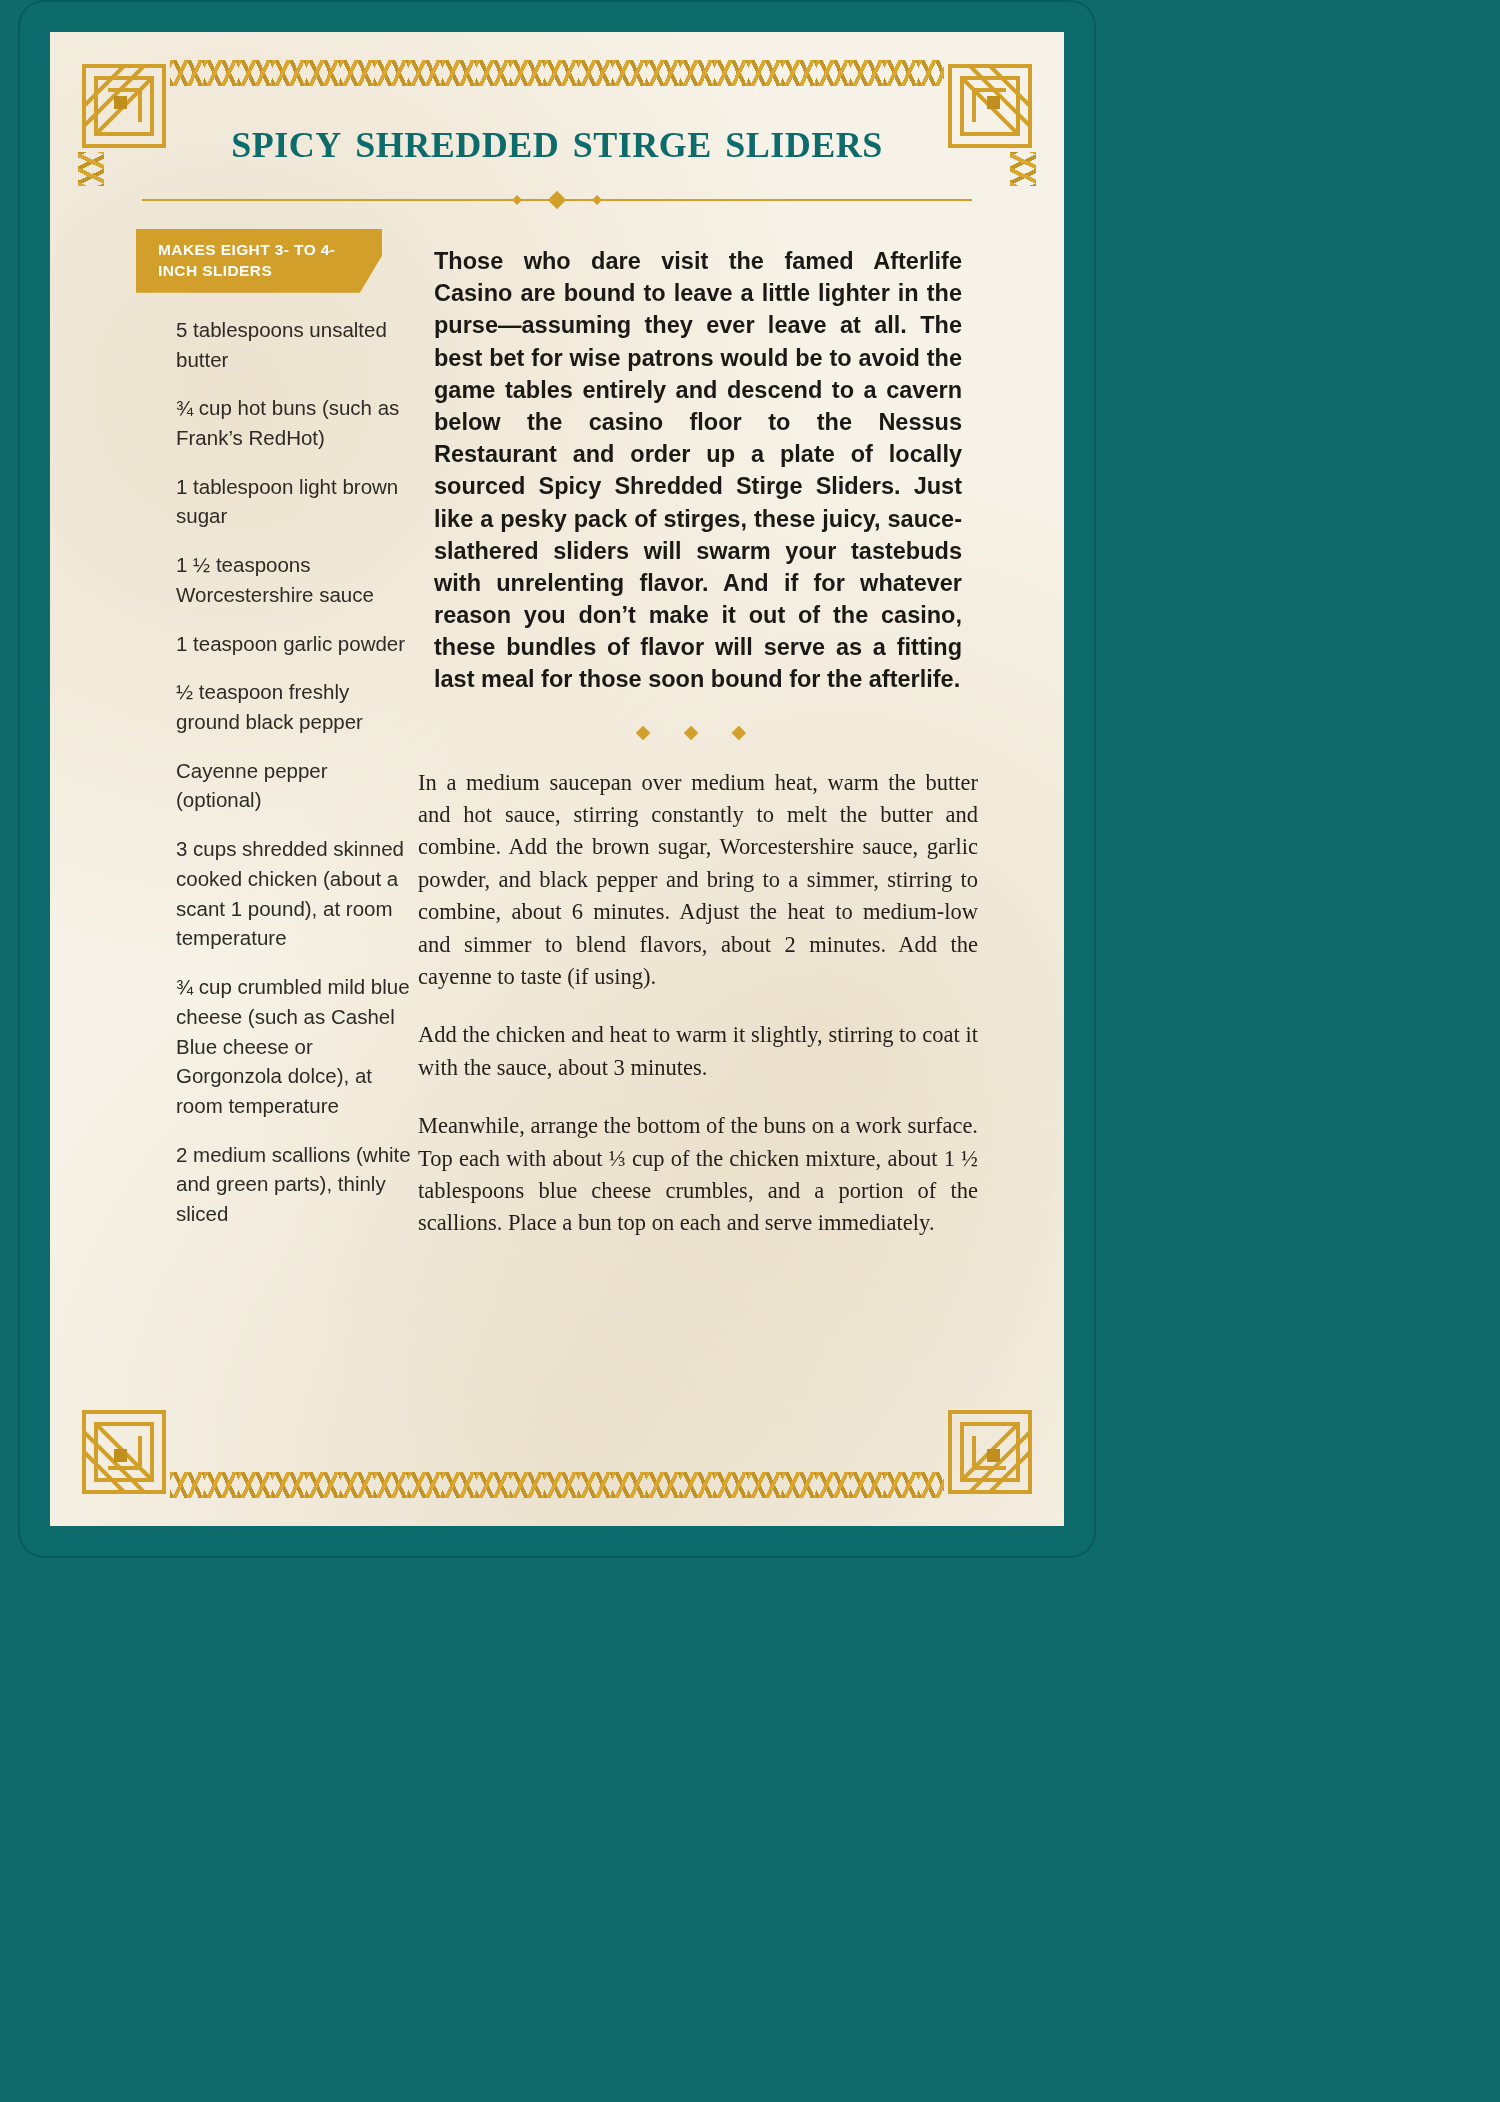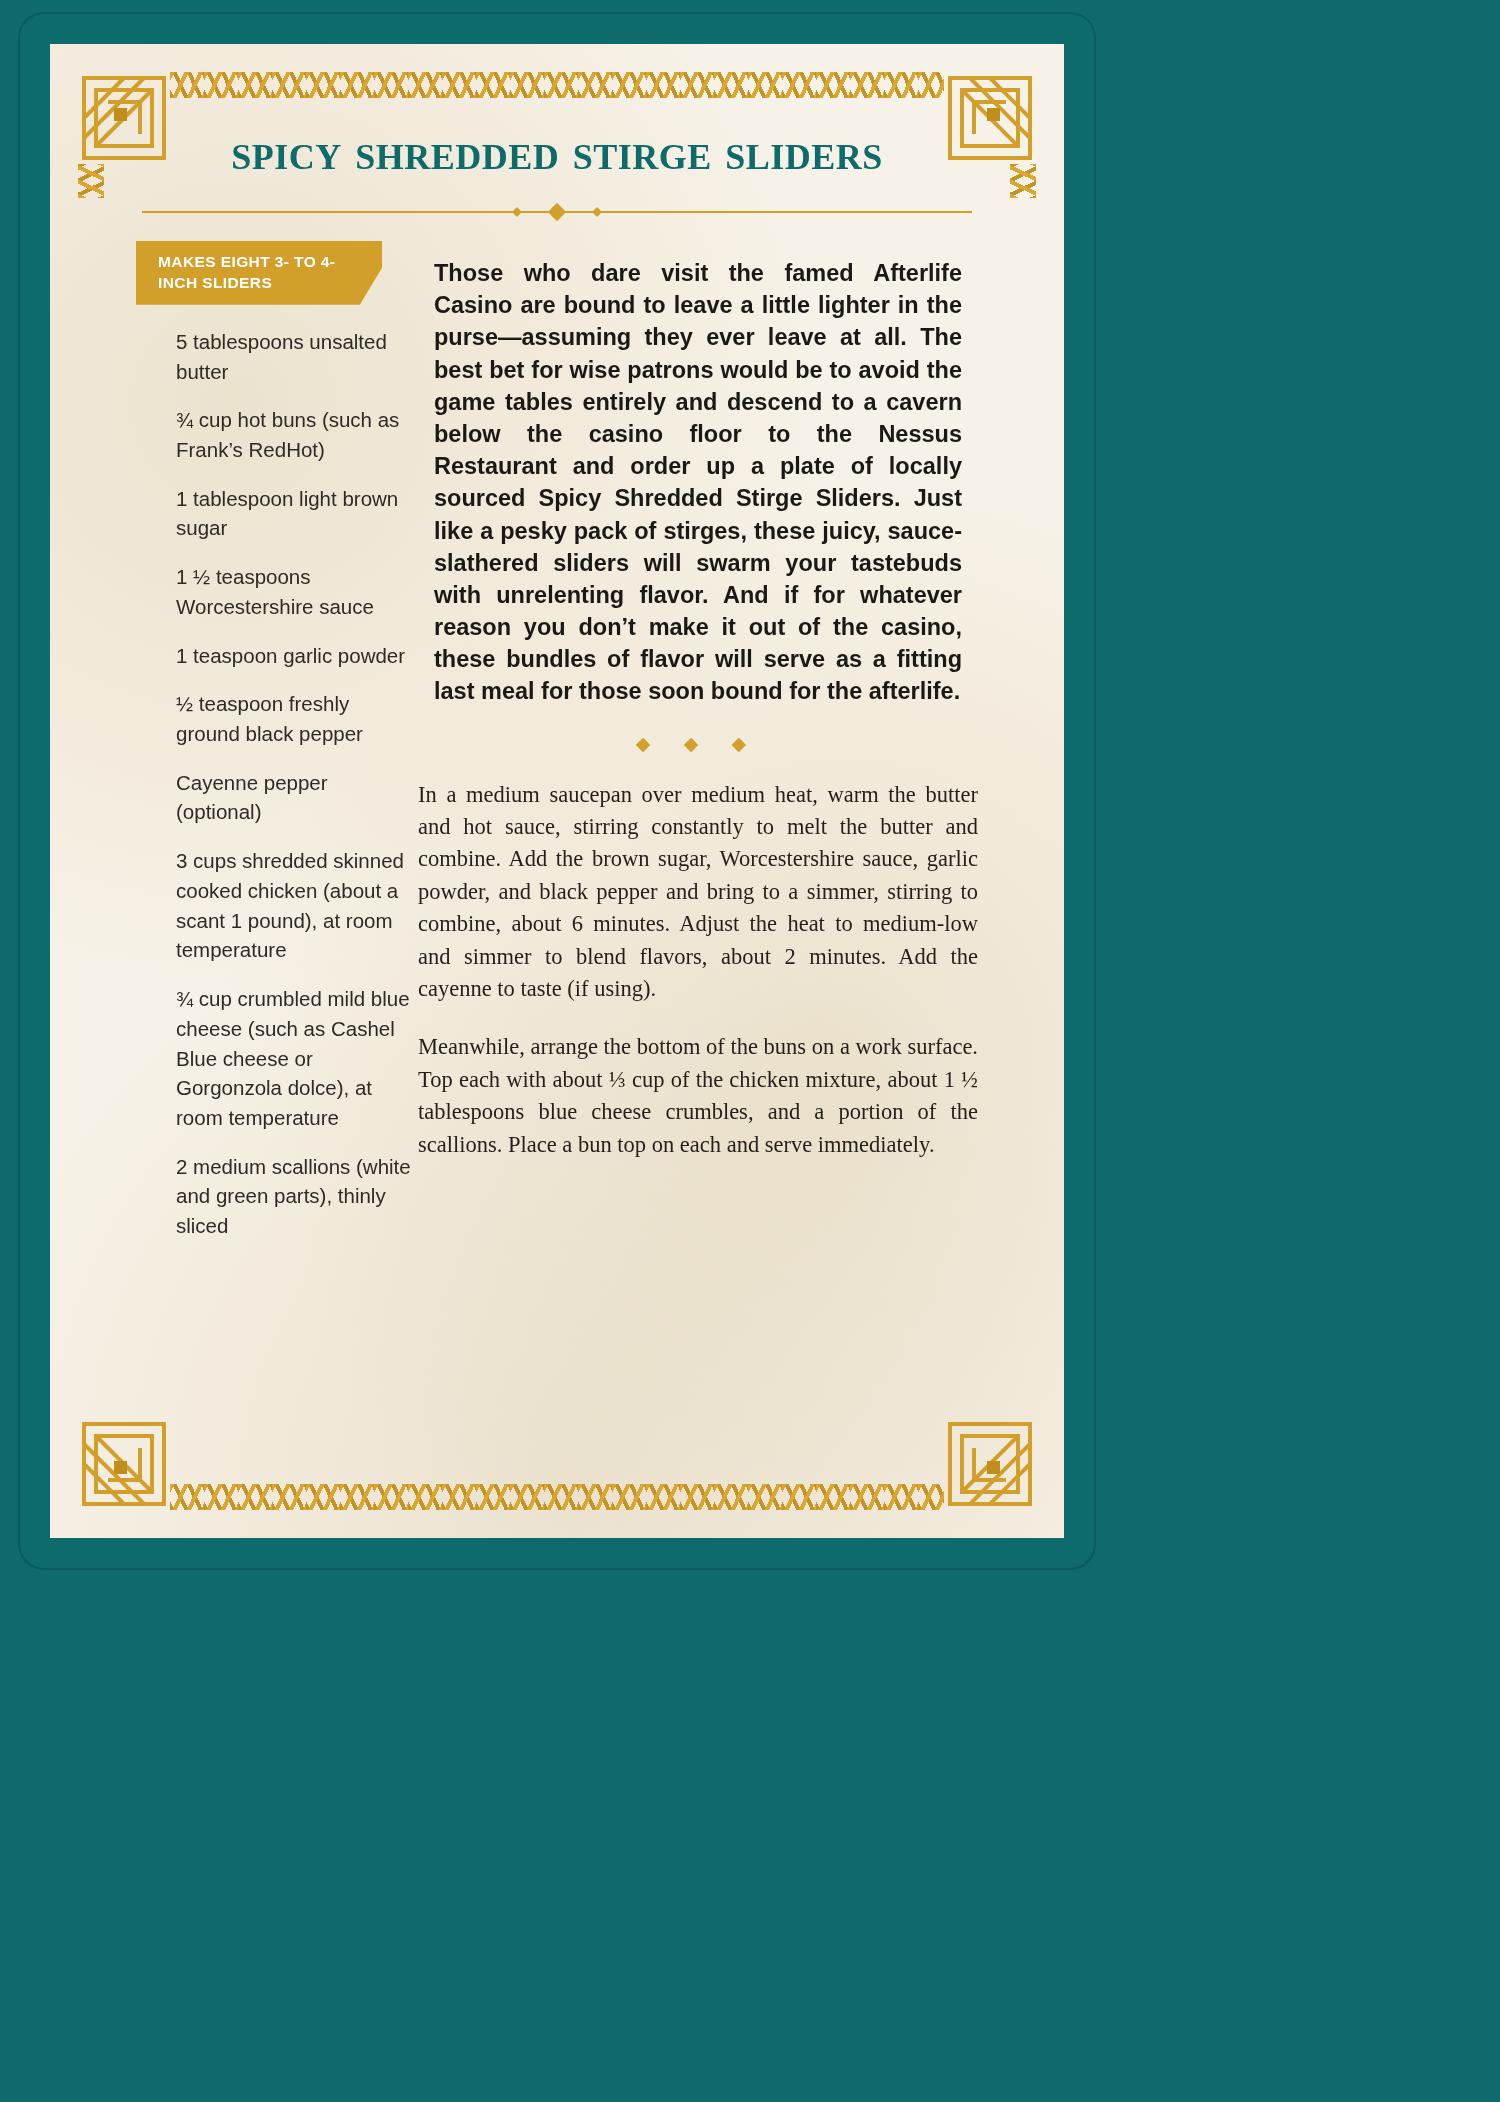--- a/index.html
+++ b/index.html
@@ -11,21 +11,21 @@
     width: 1500px;
     height: 2102px;
     font-family: "Liberation Sans", sans-serif;
     overflow: hidden;
   }
 
   
   .card-outer {
     position: absolute;
     left: 18px;
-    top: 12px;
+    top: 0;
     width: 1078px;
     height: 1558px;
     background: #0d6b6b;
     border-radius: 26px;
     box-shadow: 0 0 0 2px #0a5c5c inset;
   }
   .card-inner {
     position: absolute;
     left: 32px;
     top: 32px;
@@ -269,20 +269,21 @@
           </ul>
         </div>
 
         <div class="col-right">
           <p class="intro">Those who dare visit the famed Afterlife Casino are bound to leave a little lighter in the purse—assuming they ever leave at all. The best bet for wise patrons would be to avoid the game tables entirely and descend to a cavern below the casino floor to the Nessus Restaurant and order up a plate of locally sourced Spicy Shredded Stirge Sliders. Just like a pesky pack of stirges, these juicy, sauce-slathered sliders will swarm your tastebuds with unrelenting flavor. And if for whatever reason you don’t make it out of the casino, these bundles of flavor will serve as a fitting last meal for those soon bound for the afterlife.</p>
 
           <div class="dots">◆ ◆ ◆</div>
 
           <div class="steps">
             <p>In a medium saucepan over medium heat, warm the butter and hot sauce, stirring constantly to melt the butter and combine. Add the brown sugar, Worcestershire sauce, garlic powder, and black pepper and bring to a simmer, stirring to combine, about 6 minutes. Adjust the heat to medium-low and simmer to blend flavors, about 2 minutes. Add the cayenne to taste (if using).</p>
+            <p>Add the chicken and heat to warm it slightly, stirring to coat it with the sauce, about 3 minutes.</p>
             <p>Meanwhile, arrange the bottom of the buns on a work surface. Top each with about ⅓ cup of the chicken mixture, about 1 ½ tablespoons blue cheese crumbles, and a portion of the scallions. Place a bun top on each and serve immediately.</p>
           </div>
         </div>
 
       </div>
     </div>
   </div>
 </div>
 
 </body></html>

